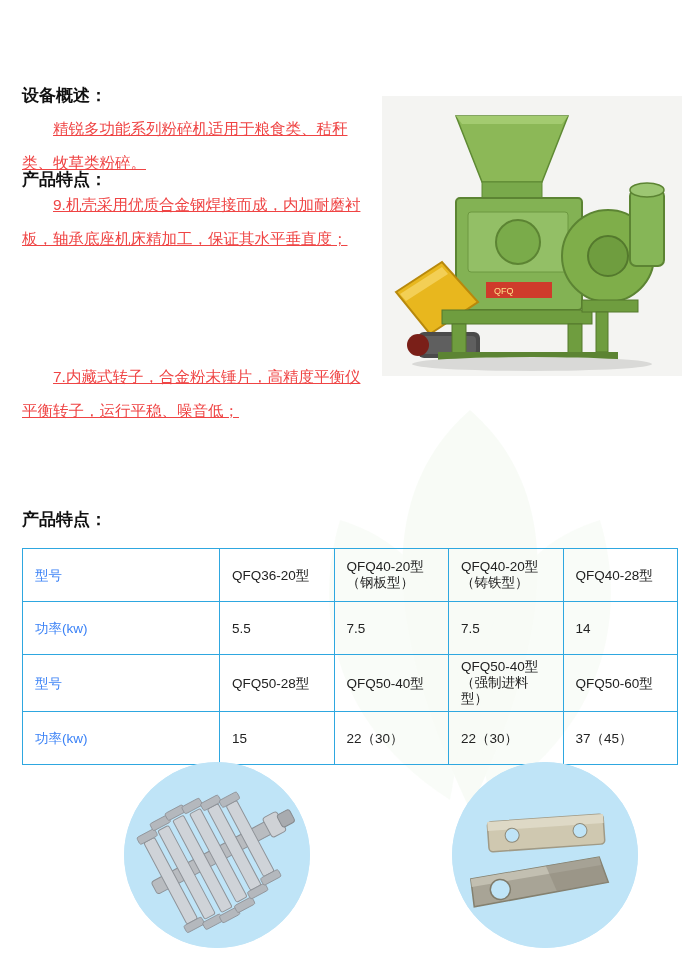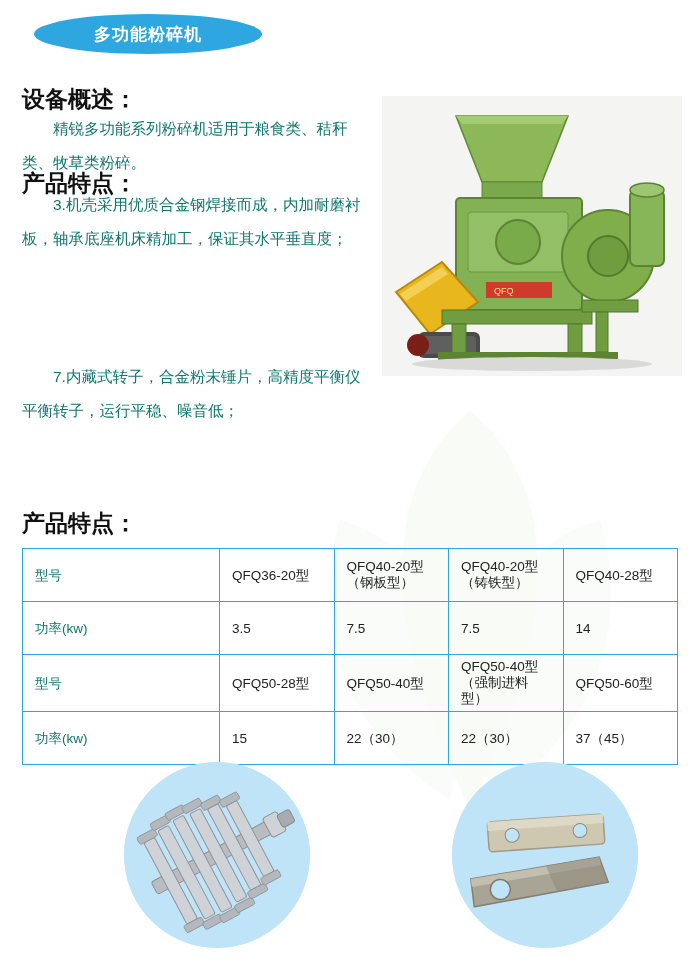--- a/index.html
+++ b/index.html
@@ -56,36 +56,37 @@
     align-items: center;
     justify-content: center;
     color: #ffffff;
     font-size: 17px;
     font-weight: bold;
     letter-spacing: 1px;
   }
 
   
   .section-heading {
-    font-size: 23px;
+    font-size: 17px;
     font-weight: bold;
     color: #111;
     margin: 0;
   }
   #overview-heading { position: absolute; left: 22px; top: 84px; }
   #features-heading { position: absolute; left: 22px; top: 168px; }
   #params-heading   { position: absolute; left: 22px; top: 508px; }
 
   .para {
     position: absolute;
     font-size: 15.5px;
     line-height: 34px;
-    color: #0f766e;
+    color: #ef4444;
     text-indent: 2em;
     margin: 0;
+    text-decoration: underline;
   }
   #overview-text { left: 22px; top: 112px; width: 340px; }
   #feat-1 { left: 22px; top: 188px; width: 340px; }
   #feat-2 { left: 22px; top: 290px; width: 340px; }
   #feat-3 { left: 22px; top: 360px; width: 340px; }
   #feat-4 { left: 22px; top: 448px; width: 660px; }
 
   
   .photo {
     position: absolute;
@@ -113,21 +114,21 @@
     border: 1px solid #2ea7e0;
     height: 44px;
     padding: 4px 12px;
     font-size: 13.5px;
     color: #222;
     vertical-align: middle;
     line-height: 17px;
   }
   table.params td.label {
     width: 172px;
-    color: #0f766e;
+    color: #3b82f6;
   }
   table.params td.two-line {
     line-height: 16px;
   }
 
   
   .circle {
     position: absolute;
     border-radius: 50%;
     background: #bfe4f7;
@@ -142,30 +143,26 @@
 <svg class="watermark" viewBox="0 0 340 420" xmlns="http://www.w3.org/2000/svg">
   <g fill="#e9f4e4">
     <path d="M170 10 C 250 80, 270 200, 170 410 C 70 200, 90 80, 170 10 Z"></path>
     <path d="M40 120 C 140 150, 180 250, 150 400 C 40 330, 10 220, 40 120 Z" opacity="0.8"></path>
     <path d="M300 120 C 200 150, 160 250, 190 400 C 300 330, 330 220, 300 120 Z" opacity="0.8"></path>
   </g>
 </svg>
 
 <div class="page">
 
-  <div class="header">
-    <div class="pill"></div>
-    <div class="title">多功能粉碎机</div>
-  </div>
 
   <h2 class="section-heading" id="overview-heading">设备概述：</h2>
   <p class="para" id="overview-text">精锐多功能系列粉碎机适用于粮食类、秸秆类、牧草类粉碎。</p>
 
   <h2 class="section-heading" id="features-heading">产品特点：</h2>
-  <p class="para" id="feat-1">3.机壳采用优质合金钢焊接而成，内加耐磨衬板，轴承底座机床精加工，保证其水平垂直度；</p>
+  <p class="para" id="feat-1">9.机壳采用优质合金钢焊接而成，内加耐磨衬板，轴承底座机床精加工，保证其水平垂直度；</p>
   <p class="para" id="feat-3">7.内藏式转子，合金粉末锤片，高精度平衡仪平衡转子，运行平稳、噪音低；</p>
 
   <div class="photo">
     <svg viewBox="0 0 300 280" width="300" height="280" xmlns="http://www.w3.org/2000/svg">
       <rect x="0" y="0" width="300" height="280" fill="#f4f4f2"></rect>
 
       <polygon points="74,20 186,20 160,86 100,86" fill="#8cb857" stroke="#5f8a34" stroke-width="1.5"></polygon>
       <polygon points="74,20 186,20 180,28 80,28" fill="#a3cb70"></polygon>
 
       <rect x="100" y="86" width="60" height="16" fill="#79a94b" stroke="#5f8a34"></rect>
@@ -206,21 +203,21 @@
       <tbody>
         <tr>
           <td class="label">型号</td>
           <td>QFQ36-20型</td>
           <td class="two-line">QFQ40-20型（钢板型）</td>
           <td class="two-line">QFQ40-20型（铸铁型）</td>
           <td>QFQ40-28型</td>
         </tr>
         <tr>
           <td class="label">功率(kw)</td>
-          <td>3.5</td>
+          <td>5.5</td>
           <td>7.5</td>
           <td>7.5</td>
           <td>14</td>
         </tr>
         <tr>
           <td class="label">型号</td>
           <td>QFQ50-28型</td>
           <td>QFQ50-40型</td>
           <td class="two-line">QFQ50-40型（强制进料型）</td>
           <td>QFQ50-60型</td>

